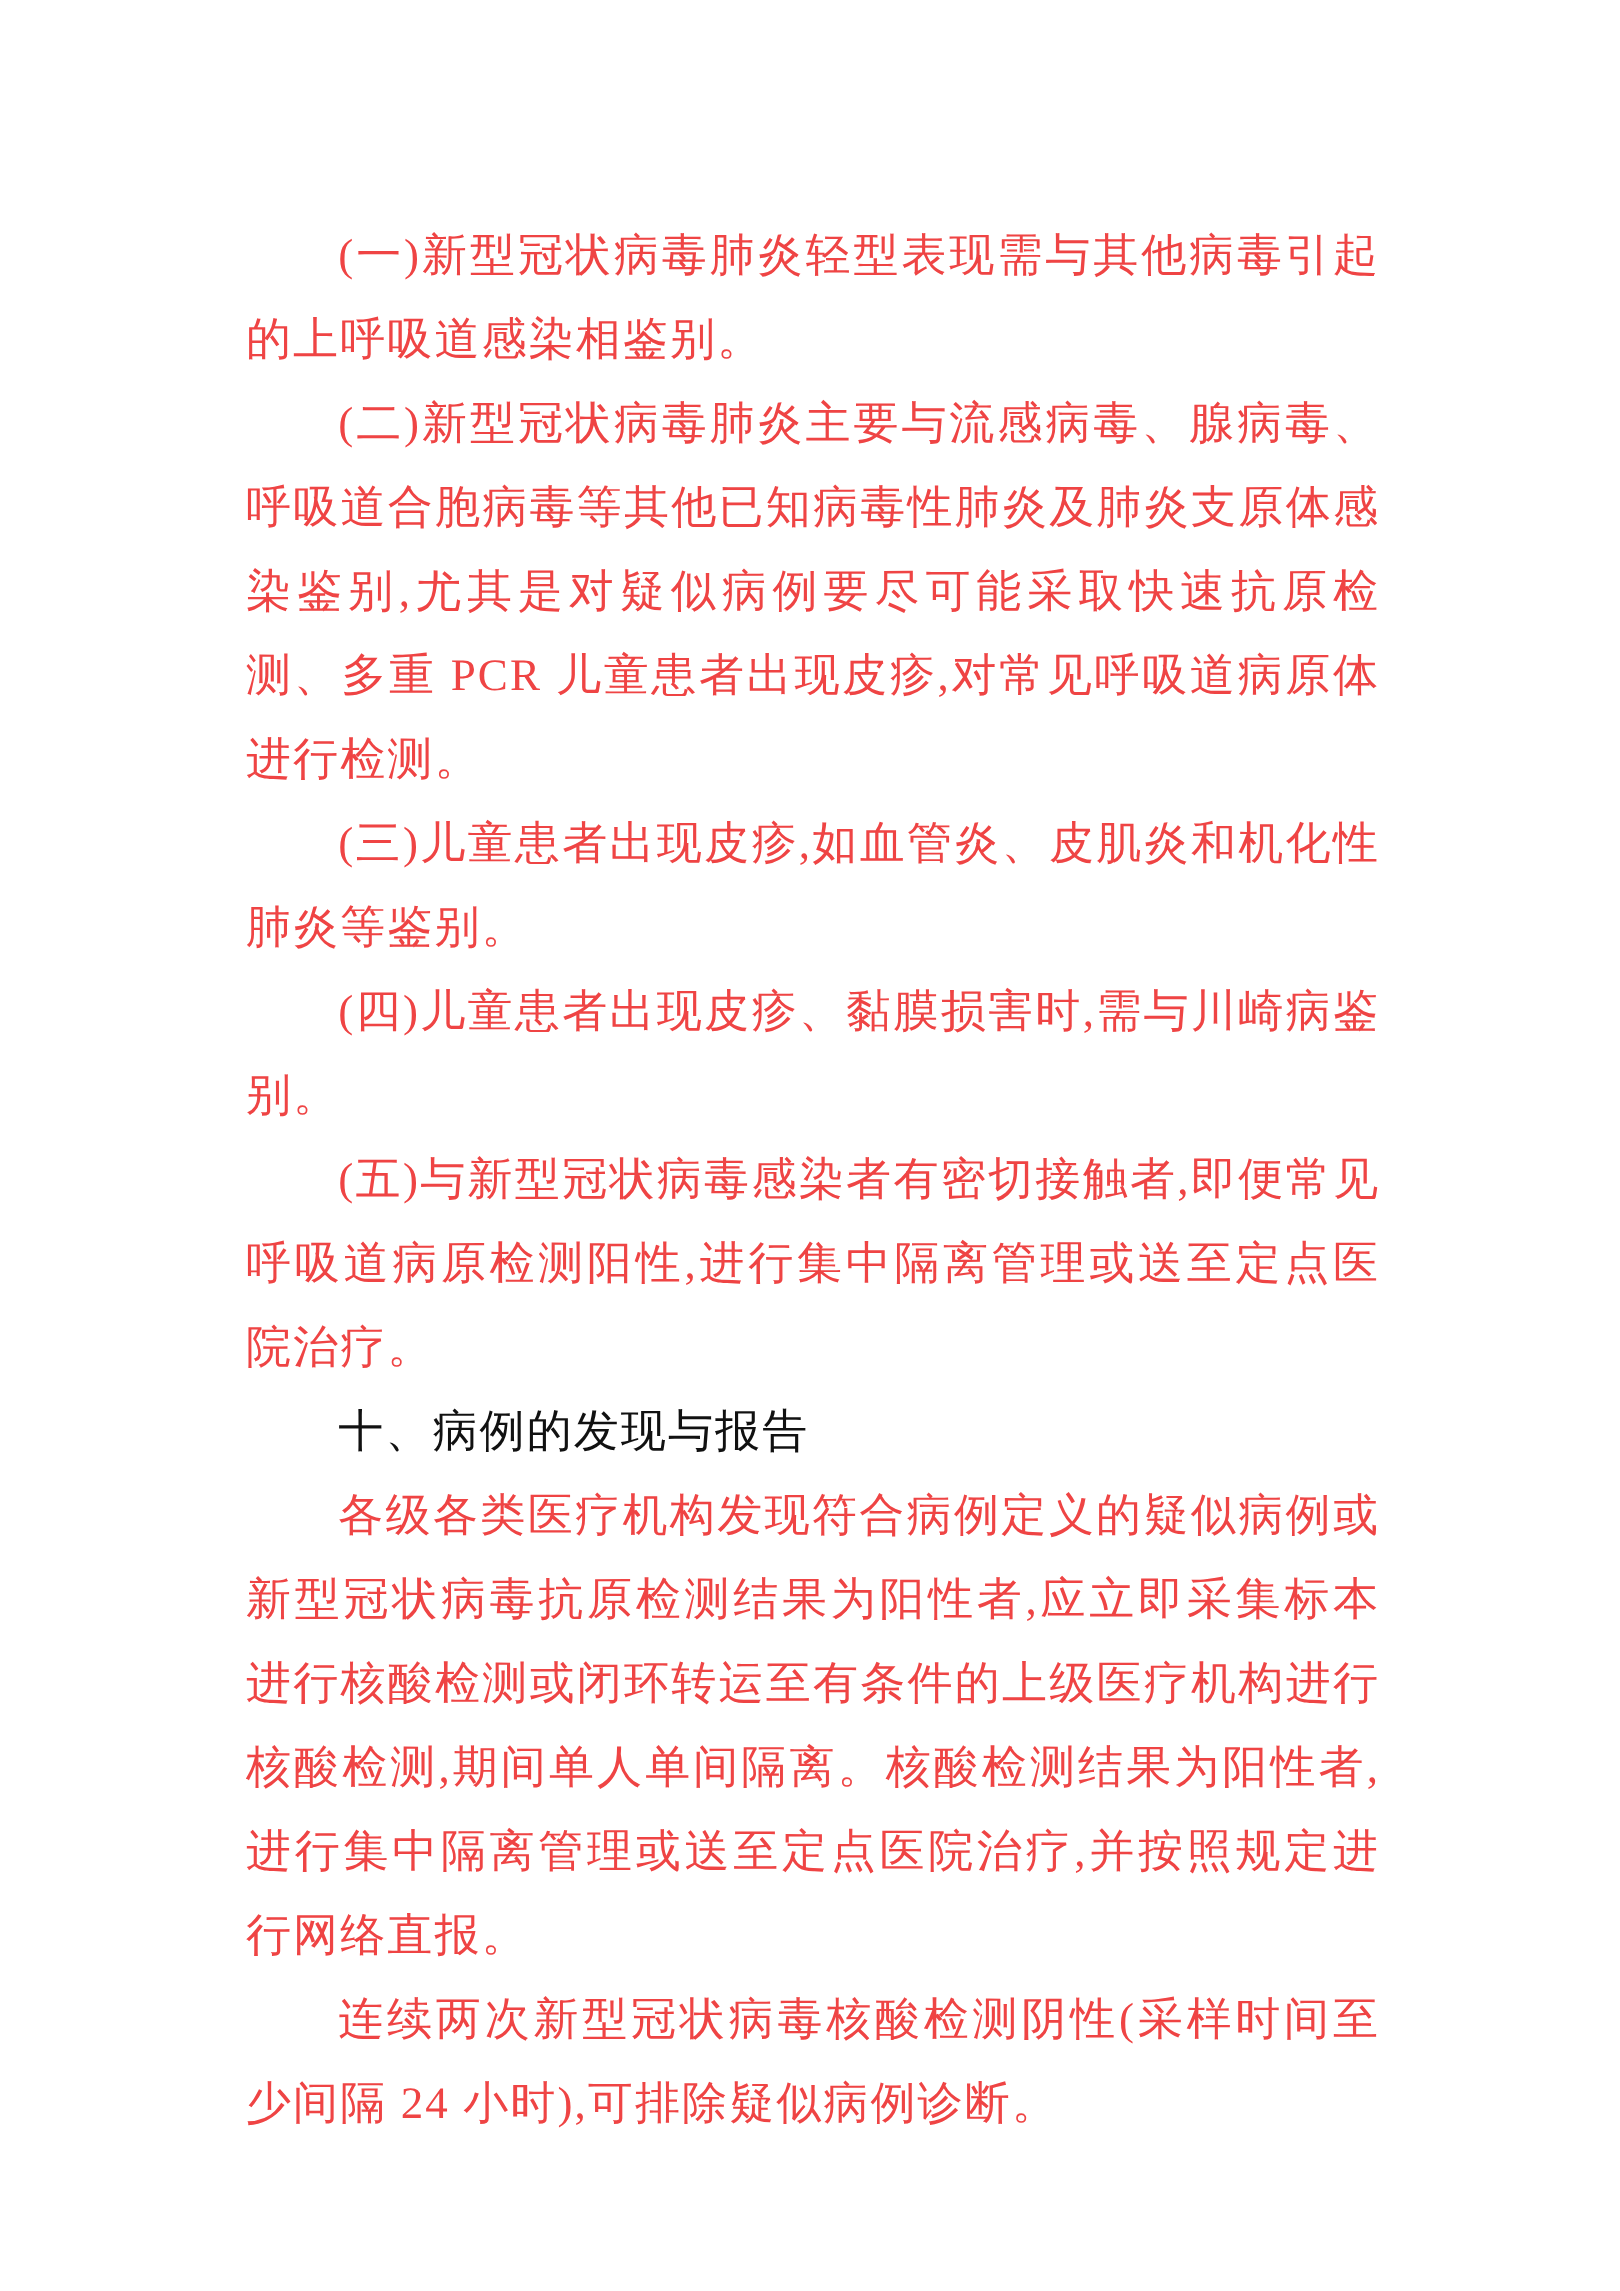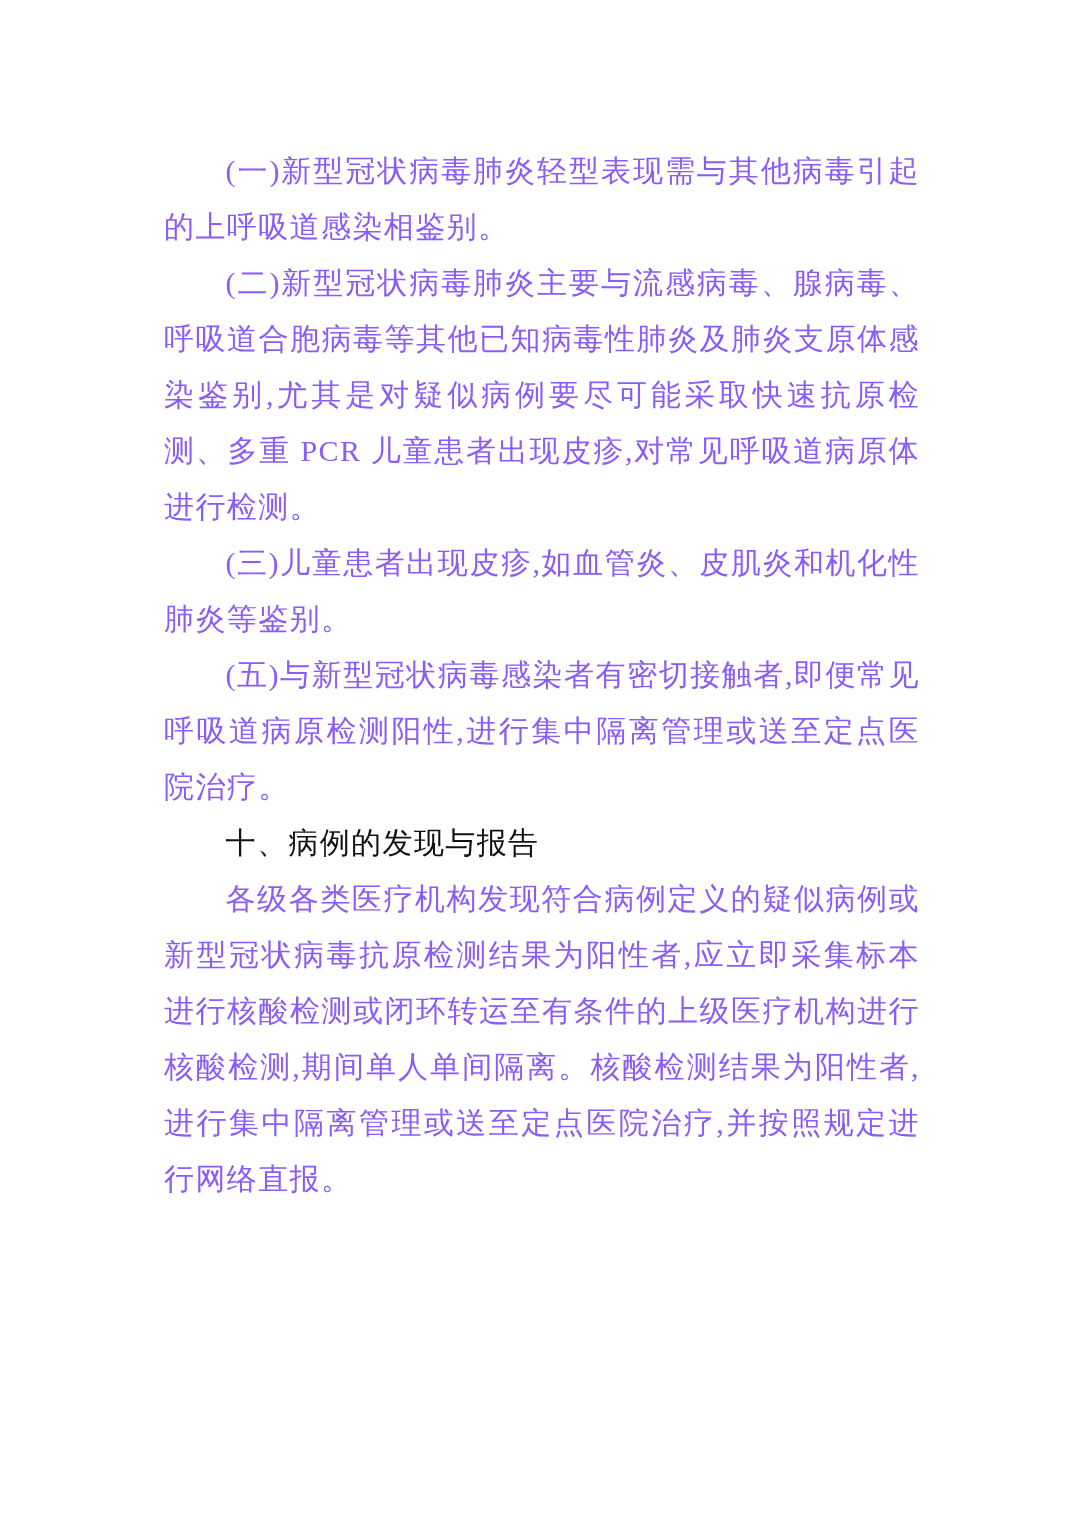--- a/index.html
+++ b/index.html
@@ -27,21 +27,21 @@
 
   .para {
     font-size: 30px;
     line-height: 56px;
     letter-spacing: 1.4px;
     text-align: justify;
     text-justify: inter-character;
     text-indent: 2.05em;
     font-family: "Liberation Serif", "DejaVu Serif", serif;
     font-weight: 400;
-    color: #8b5cf6;
+    color: #ef4444;
   }
 
   .heading {
     font-size: 30px;
     line-height: 56px;
     letter-spacing: 1.4px;
     text-indent: 2.05em;
     font-family: "DejaVu Sans", "Liberation Sans", sans-serif;
     font-weight: 400;
     color: #111111;
@@ -62,19 +62,21 @@
   }
 </style>
 </head>
 <body>
 
 <div class="page">
   <div class="content">
     <p class="para">(一)新型冠状病毒肺炎轻型表现需与其他病毒引起的上呼吸道感染相鉴别。</p>
     <p class="para">(二)新型冠状病毒肺炎主要与流感病毒、腺病毒、呼吸道合胞病毒等其他已知病毒性肺炎及肺炎支原体感染鉴别,尤其是对疑似病例要尽可能采取快速抗原检测、多重 PCR 儿童患者出现皮疹,对常见呼吸道病原体进行检测。</p>
     <p class="para">(三)儿童患者出现皮疹,如血管炎、皮肌炎和机化性肺炎等鉴别。</p>
+    <p class="para">(四)儿童患者出现皮疹、黏膜损害时,需与川崎病鉴别。</p>
     <p class="para">(五)与新型冠状病毒感染者有密切接触者,即便常见呼吸道病原检测阳性,进行集中隔离管理或送至定点医院治疗。</p>
     <p class="heading">十、病例的发现与报告</p>
     <p class="para">各级各类医疗机构发现符合病例定义的疑似病例或新型冠状病毒抗原检测结果为阳性者,应立即采集标本进行核酸检测或闭环转运至有条件的上级医疗机构进行核酸检测,期间单人单间隔离。核酸检测结果为阳性者,进行集中隔离管理或送至定点医院治疗,并按照规定进行网络直报。</p>
+    <p class="para">连续两次新型冠状病毒核酸检测阴性(采样时间至少间隔 24 小时),可排除疑似病例诊断。</p>
   </div>
 
   <div class="page-number">12</div>
 </div>
 
 </body></html>

